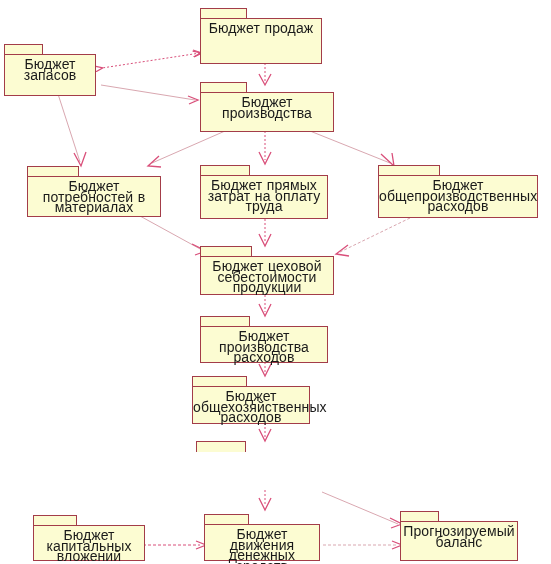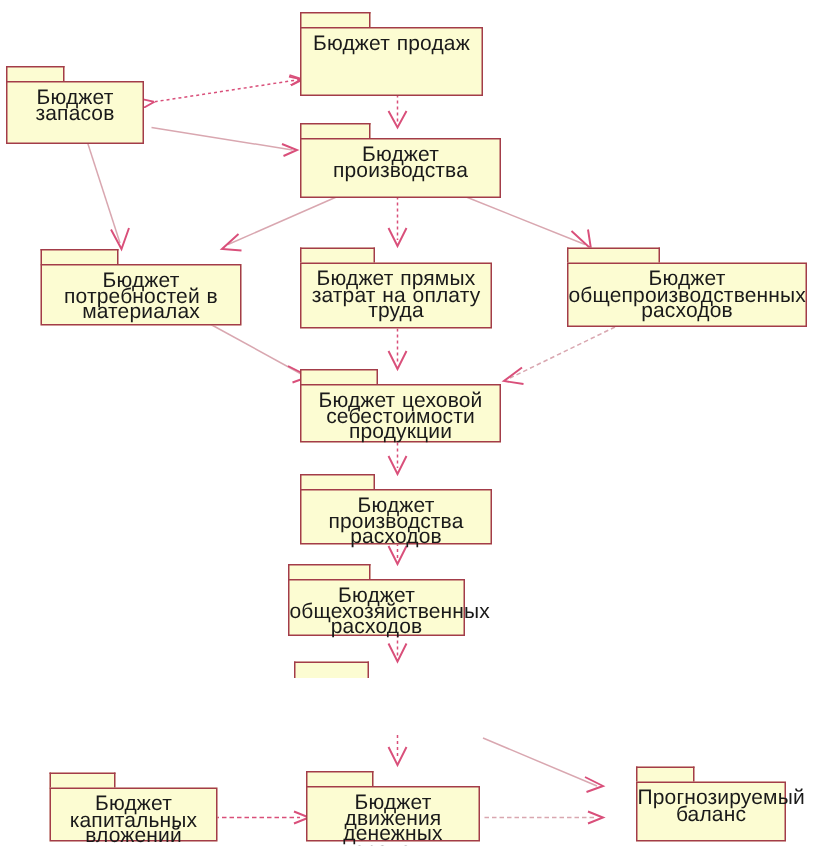--- a/index.html
+++ b/index.html
@@ -199,20 +199,20 @@
     </div>
   </div>
 
   <div class="pkg" style="left:204px;top:514px;width:116px;height:47px;">
     <div class="pkg-tab" style="width:45px;"></div>
     <div class="pkg-body">
       <span class="pkg-label">Бюджет движения денежных средств</span>
     </div>
   </div>
 
-  <div class="pkg" style="left:400px;top:511px;width:100px;height:50px;margin-left:24px;">
+  <div class="pkg" style="left:400px;top:511px;width:118px;height:50px;">
     <div class="pkg-tab" style="width:39px;"></div>
     <div class="pkg-body">
       <span class="pkg-label">Прогнозируемый баланс</span>
     </div>
   </div>
 
 </div>
 
 </body></html>

